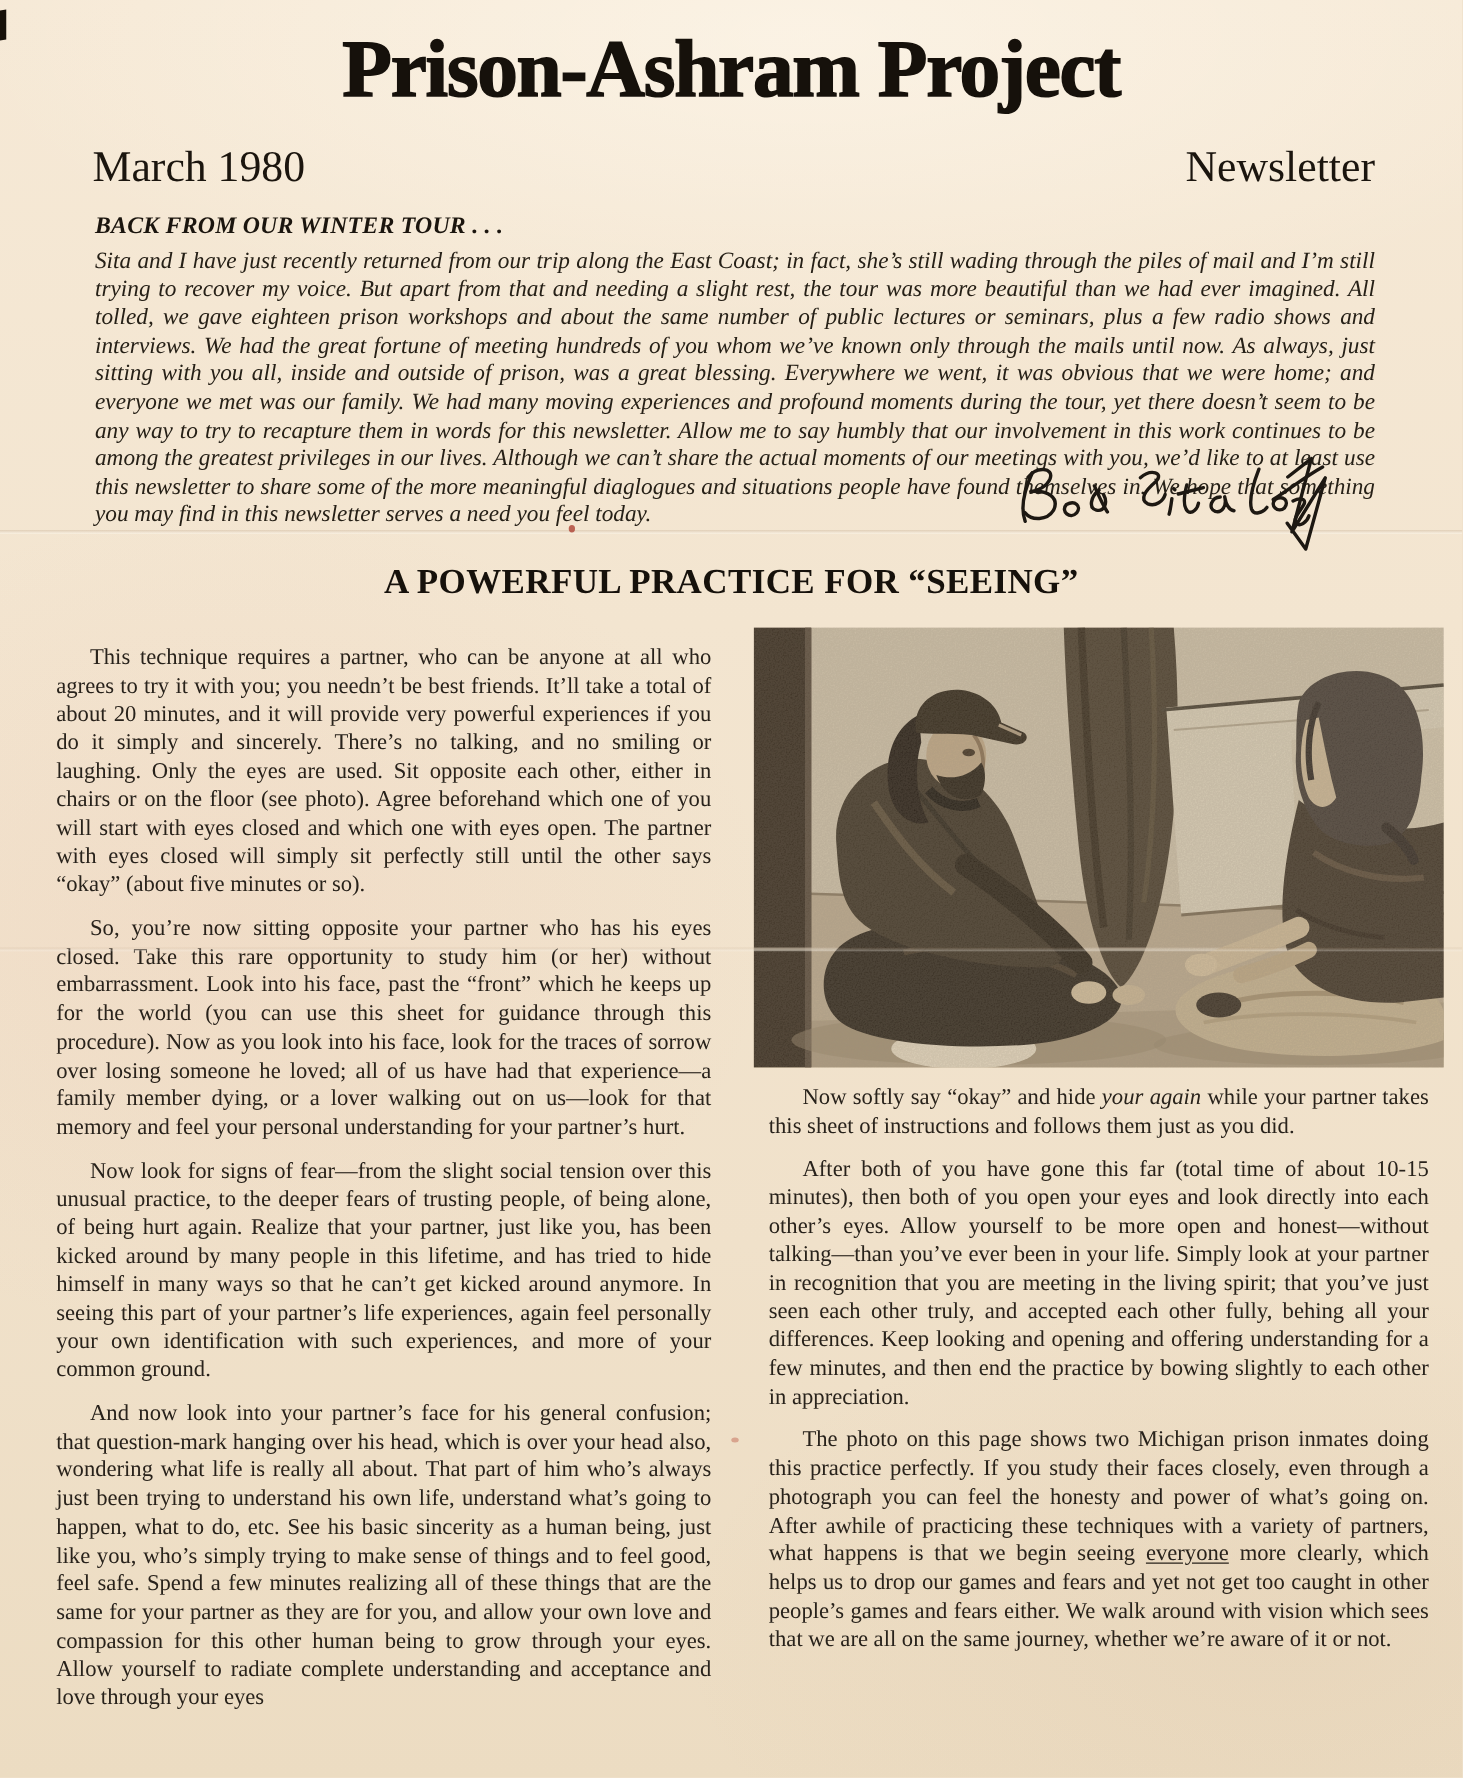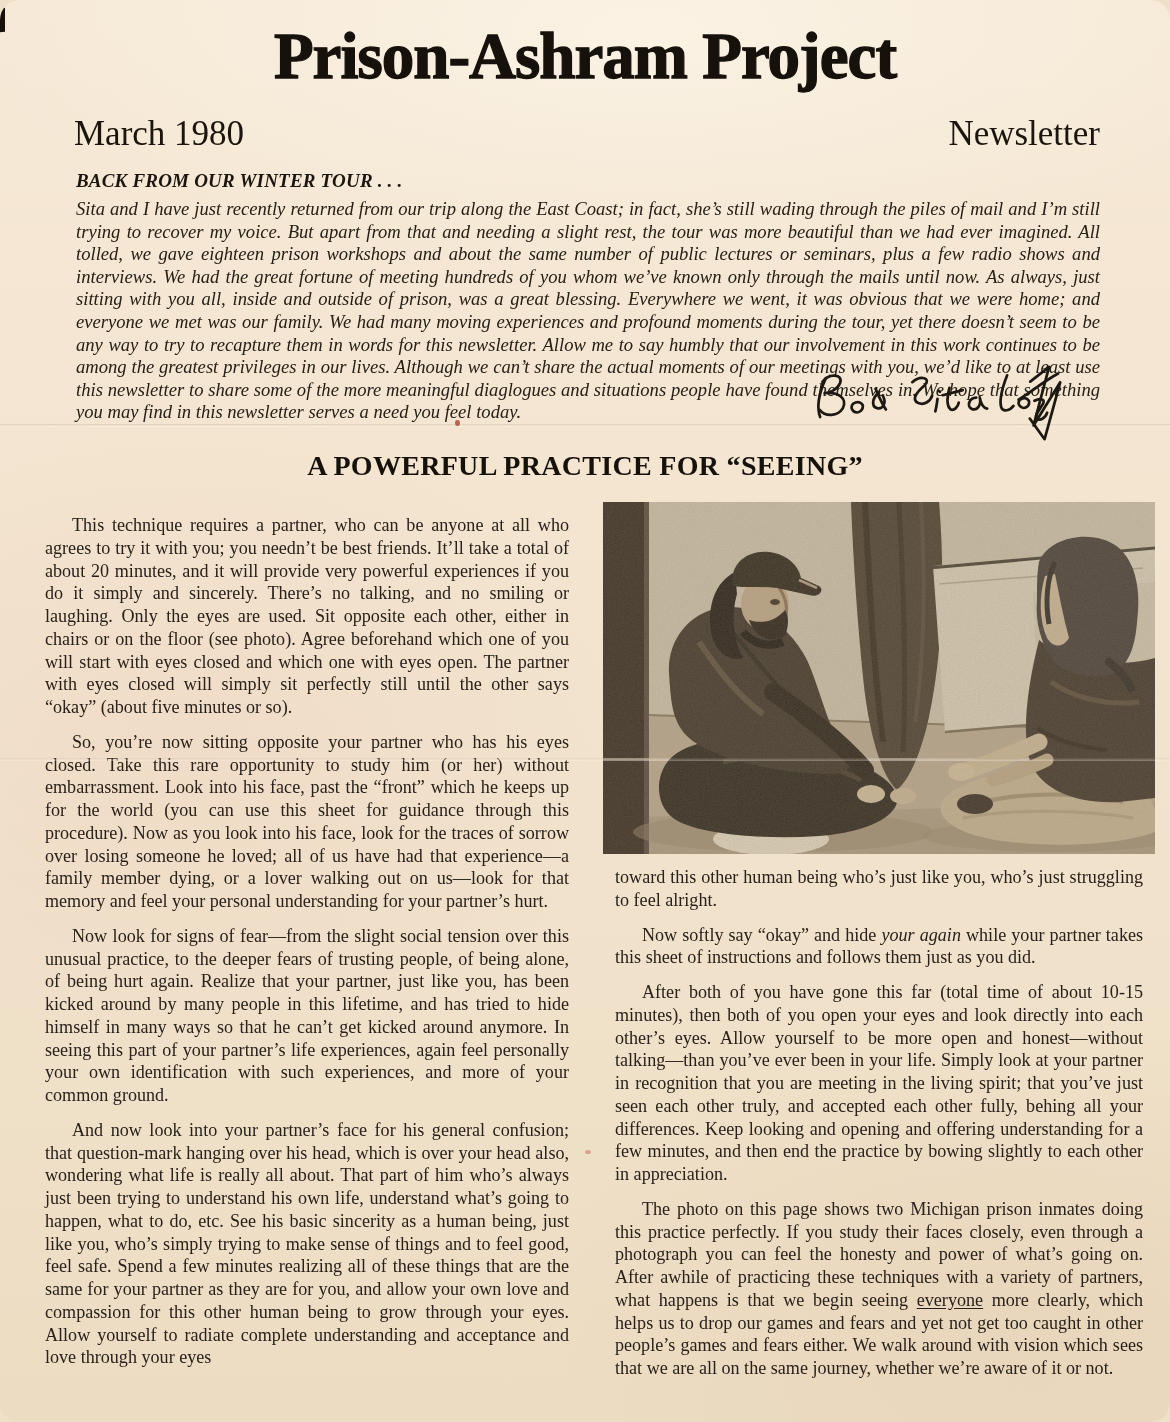--- a/index.html
+++ b/index.html
@@ -4,21 +4,20 @@
 <style>
   html, body { margin:0; padding:0; background:#efe0ca; }
   .page {
     position:relative; width:1170px; height:1422px; overflow:hidden;
     font-family:"Liberation Serif","DejaVu Serif",serif; color:#2b241c;
     background:
       radial-gradient(620px 480px at 16% 52%, rgba(226,158,142,0.10), transparent 70%),
       radial-gradient(900px 320px at 55% 2%, rgba(255,250,240,0.55), transparent 75%),
       radial-gradient(700px 400px at 88% 92%, rgba(173,134,92,0.08), transparent 70%),
       linear-gradient(180deg,#f6e9d6 0%,#f3e5d0 35%,#f0e1ca 70%,#ecdcc2 100%);
-    border-radius: 20px;
   }
   .edge-mark { position:absolute; left:0; top:8px; width:5px; height:24px; background:#17110a; transform:skewY(-8deg); }
   .crease { position:absolute; left:0; right:0; pointer-events:none; }
   .crease-1 { top:424px; height:3px; background:linear-gradient(180deg, rgba(151,117,82,0.20), rgba(255,252,245,0.50)); }
   .crease-2 { top:758px; height:3px; background:linear-gradient(180deg, rgba(151,117,82,0.12), rgba(255,252,245,0.32)); }
   .speck { position:absolute; border-radius:50%; }
   .speck-1 { left:455px; top:420px; width:5px; height:6px; background:#a8372a; opacity:.75; }
   .speck-2 { left:585px; top:1150px; width:6px; height:4px; background:#b54433; opacity:.38; }
 
   h1.masthead {
@@ -185,19 +184,18 @@
             <path d="M442 74 C436 94 436 118 444 136 C450 146 460 146 466 136 C460 114 456 92 452 72 Z" fill="#d4bf9d"></path>
             <path d="M452 60 C444 76 442 100 446 122" stroke="#2c251f" stroke-width="5" fill="none"></path>
             <path d="M506 160 C516 168 524 176 528 186" stroke="#2c251f" stroke-width="8" fill="none" stroke-linecap="round"></path>
           </g>
 
           <rect x="0" y="0" width="552" height="352" fill="#8a6a3f" opacity=".06"></rect>
           <rect x="0" y="0" width="552" height="352" filter="url(#grain)" opacity=".3"></rect>
         </svg>
       </figure>
 
-      <p class="no-indent">toward this other human being who’s just like you, who’s just struggling to feel alright.</p>
       <p><span>Now softly say “okay” and hide </span><em>your again</em><span> while your partner takes this sheet of instructions and follows them just as you did.</span></p>
       <p>After both of you have gone this far (total time of about 10-15 minutes), then both of you open your eyes and look directly into each other’s eyes. Allow yourself to be more open and honest—without talking—than you’ve ever been in your life. Simply look at your partner in recognition that you are meeting in the living spirit; that you’ve just seen each other truly, and accepted each other fully, behing all your differences. Keep looking and opening and offering understanding for a few minutes, and then end the practice by bowing slightly to each other in appreciation.</p>
       <p><span>The photo on this page shows two Michigan prison inmates doing this practice perfectly. If you study their faces closely, even through a photograph you can feel the honesty and power of what’s going on. After awhile of practicing these techniques with a variety of partners, what happens is that we begin seeing </span><span class="u">everyone</span><span> more clearly, which helps us to drop our games and fears and yet not get too caught in other people’s games and fears either. We walk around with vision which sees that we are all on the same journey, whether we’re aware of it or not.</span></p>
     </div>
   </div>
 </div>
 
 </body></html>

